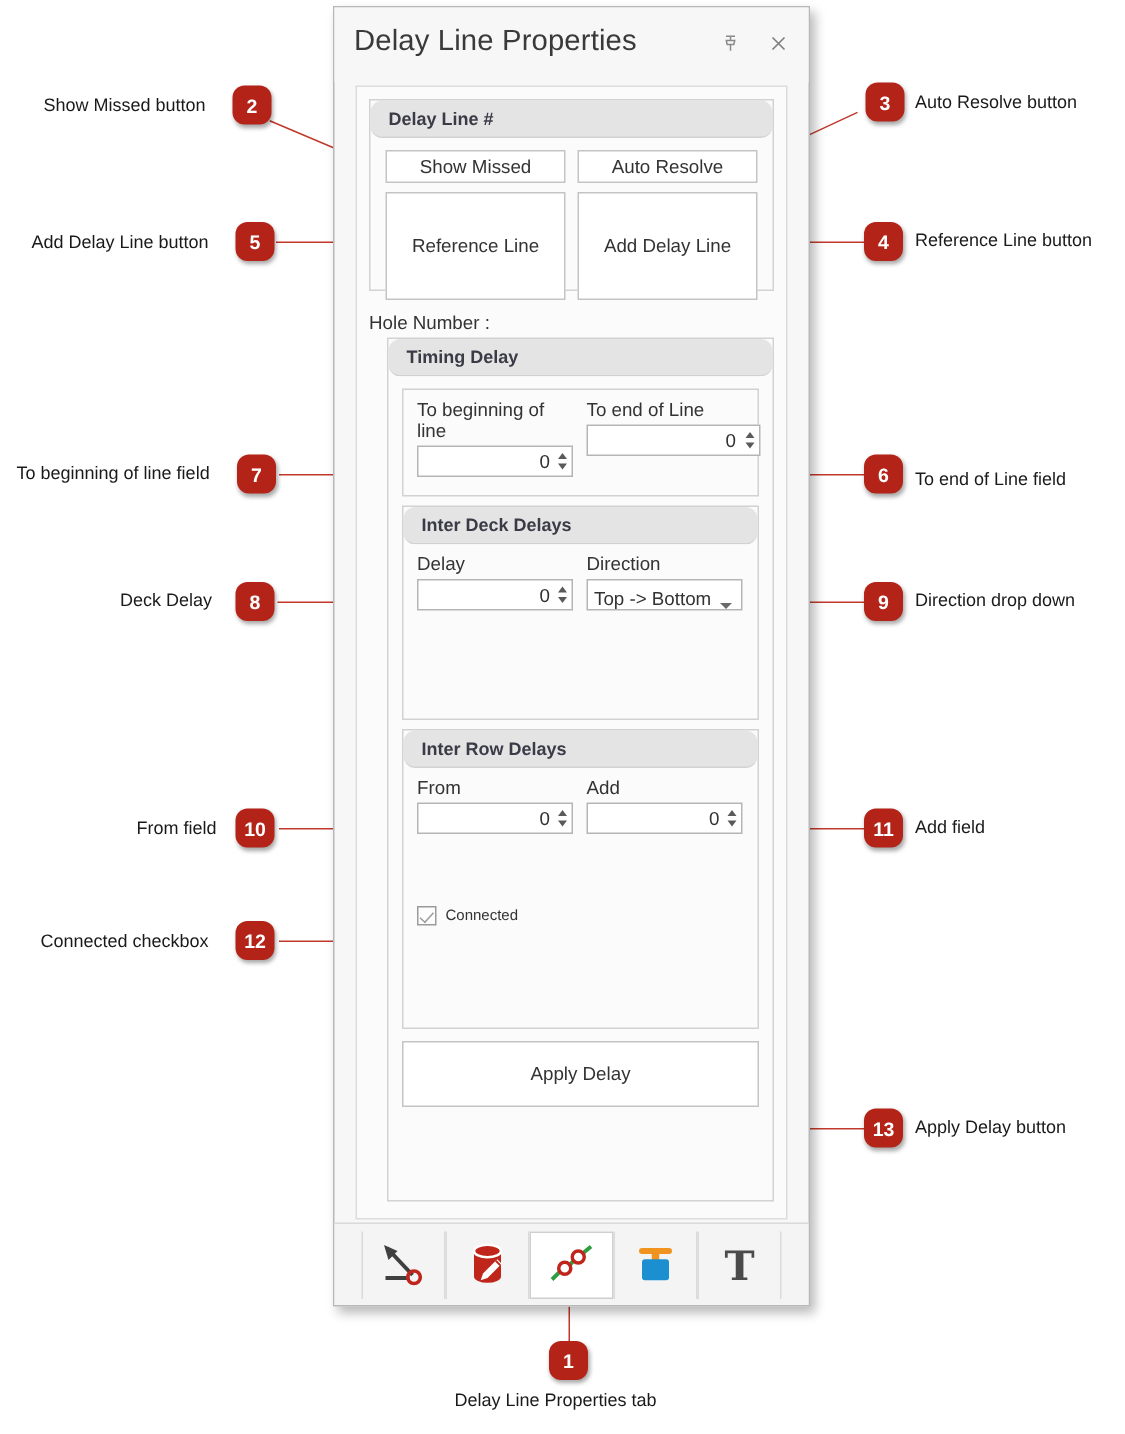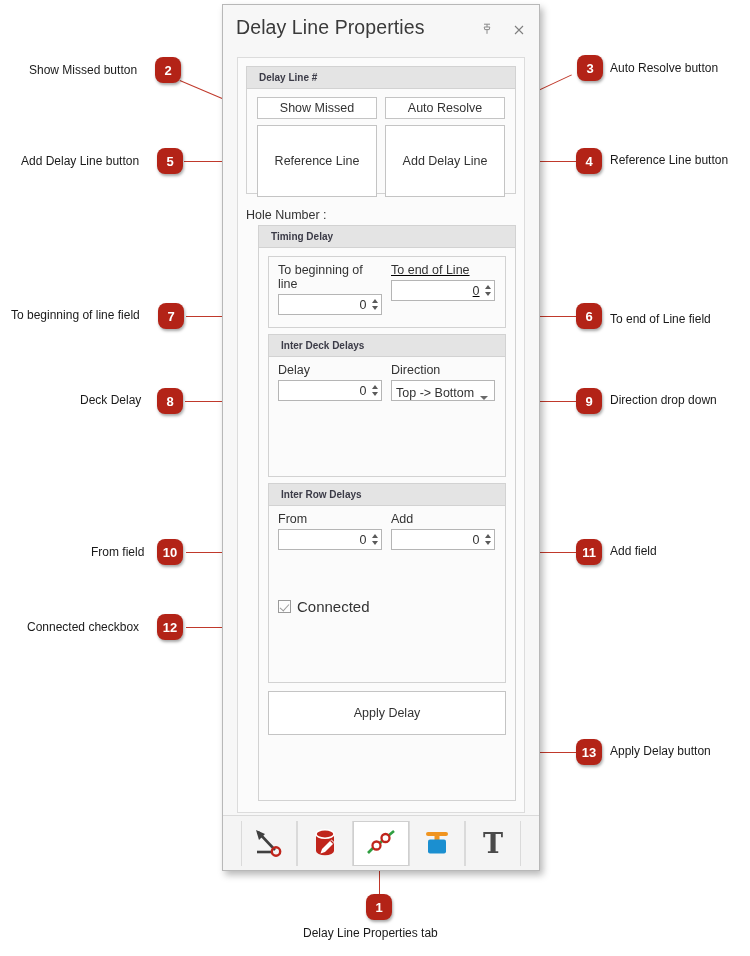--- a/index.html
+++ b/index.html
@@ -91,26 +91,27 @@
 
   
   .group {
     border: 1px solid #d2d2d2;
     background: #fbfbfb;
     box-sizing: border-box;
   }
   .group-hdr {
     background: #e4e4e4;
     border-bottom: 1px solid #d2d2d2;
-    font-size: 10px;
+    font-size: 12px;
     font-weight: bold;
     color: #3b3b47;
     padding: 5px 0 5px 12px;
     box-sizing: border-box;
     font-family: "Liberation Sans", sans-serif;
+    border-radius: 8px;
   }
   .group-body { padding: 8px; box-sizing: border-box; }
 
   
   .wbtn {
     background: #ffffff;
     border: 1px solid #c4c4c4;
     font-size: 12.5px;
     color: #333333;
     font-family: "Liberation Sans", sans-serif;
@@ -199,21 +200,21 @@
   }
   .cbox.checked::after {
     content: "";
     position: absolute;
     left: 3px; top: 1px;
     width: 4px; height: 8px;
     border-right: 1.6px solid #9b9b9b;
     border-bottom: 1.6px solid #9b9b9b;
     transform: rotate(42deg);
   }
-  .cblabel { font-size: 15px; color: #333; margin-left: 6px; }
+  .cblabel { font-size: 10px; color: #333; margin-left: 6px; }
 
   
   #toolbar {
     position: absolute;
     left: 0; bottom: 0;
     width: 100%;
     height: 55px;
     background: #f4f4f4;
     border-top: 1px solid #dadada;
     display: flex;
@@ -334,21 +335,21 @@
               <div style="width:104px;">
                 <div class="fld-label">To beginning of line</div>
                 <div class="spin" style="margin-top:3px;">
                   <input type="text" value="0" style="">
                   <div class="arrows">
                     <div class="up"></div>
                     <div class="dn"></div>
                   </div>
                 </div>
               </div>
-              <div style="width:104px;text-decoration:underline;">
+              <div style="width:116px;">
                 <div class="fld-label">To end of Line</div>
                 <div class="spin" style="margin-top:3px;">
                   <input type="text" value="0" style="">
                   <div class="arrows">
                     <div class="up"></div>
                     <div class="dn"></div>
                   </div>
                 </div>
               </div>
             </div>

